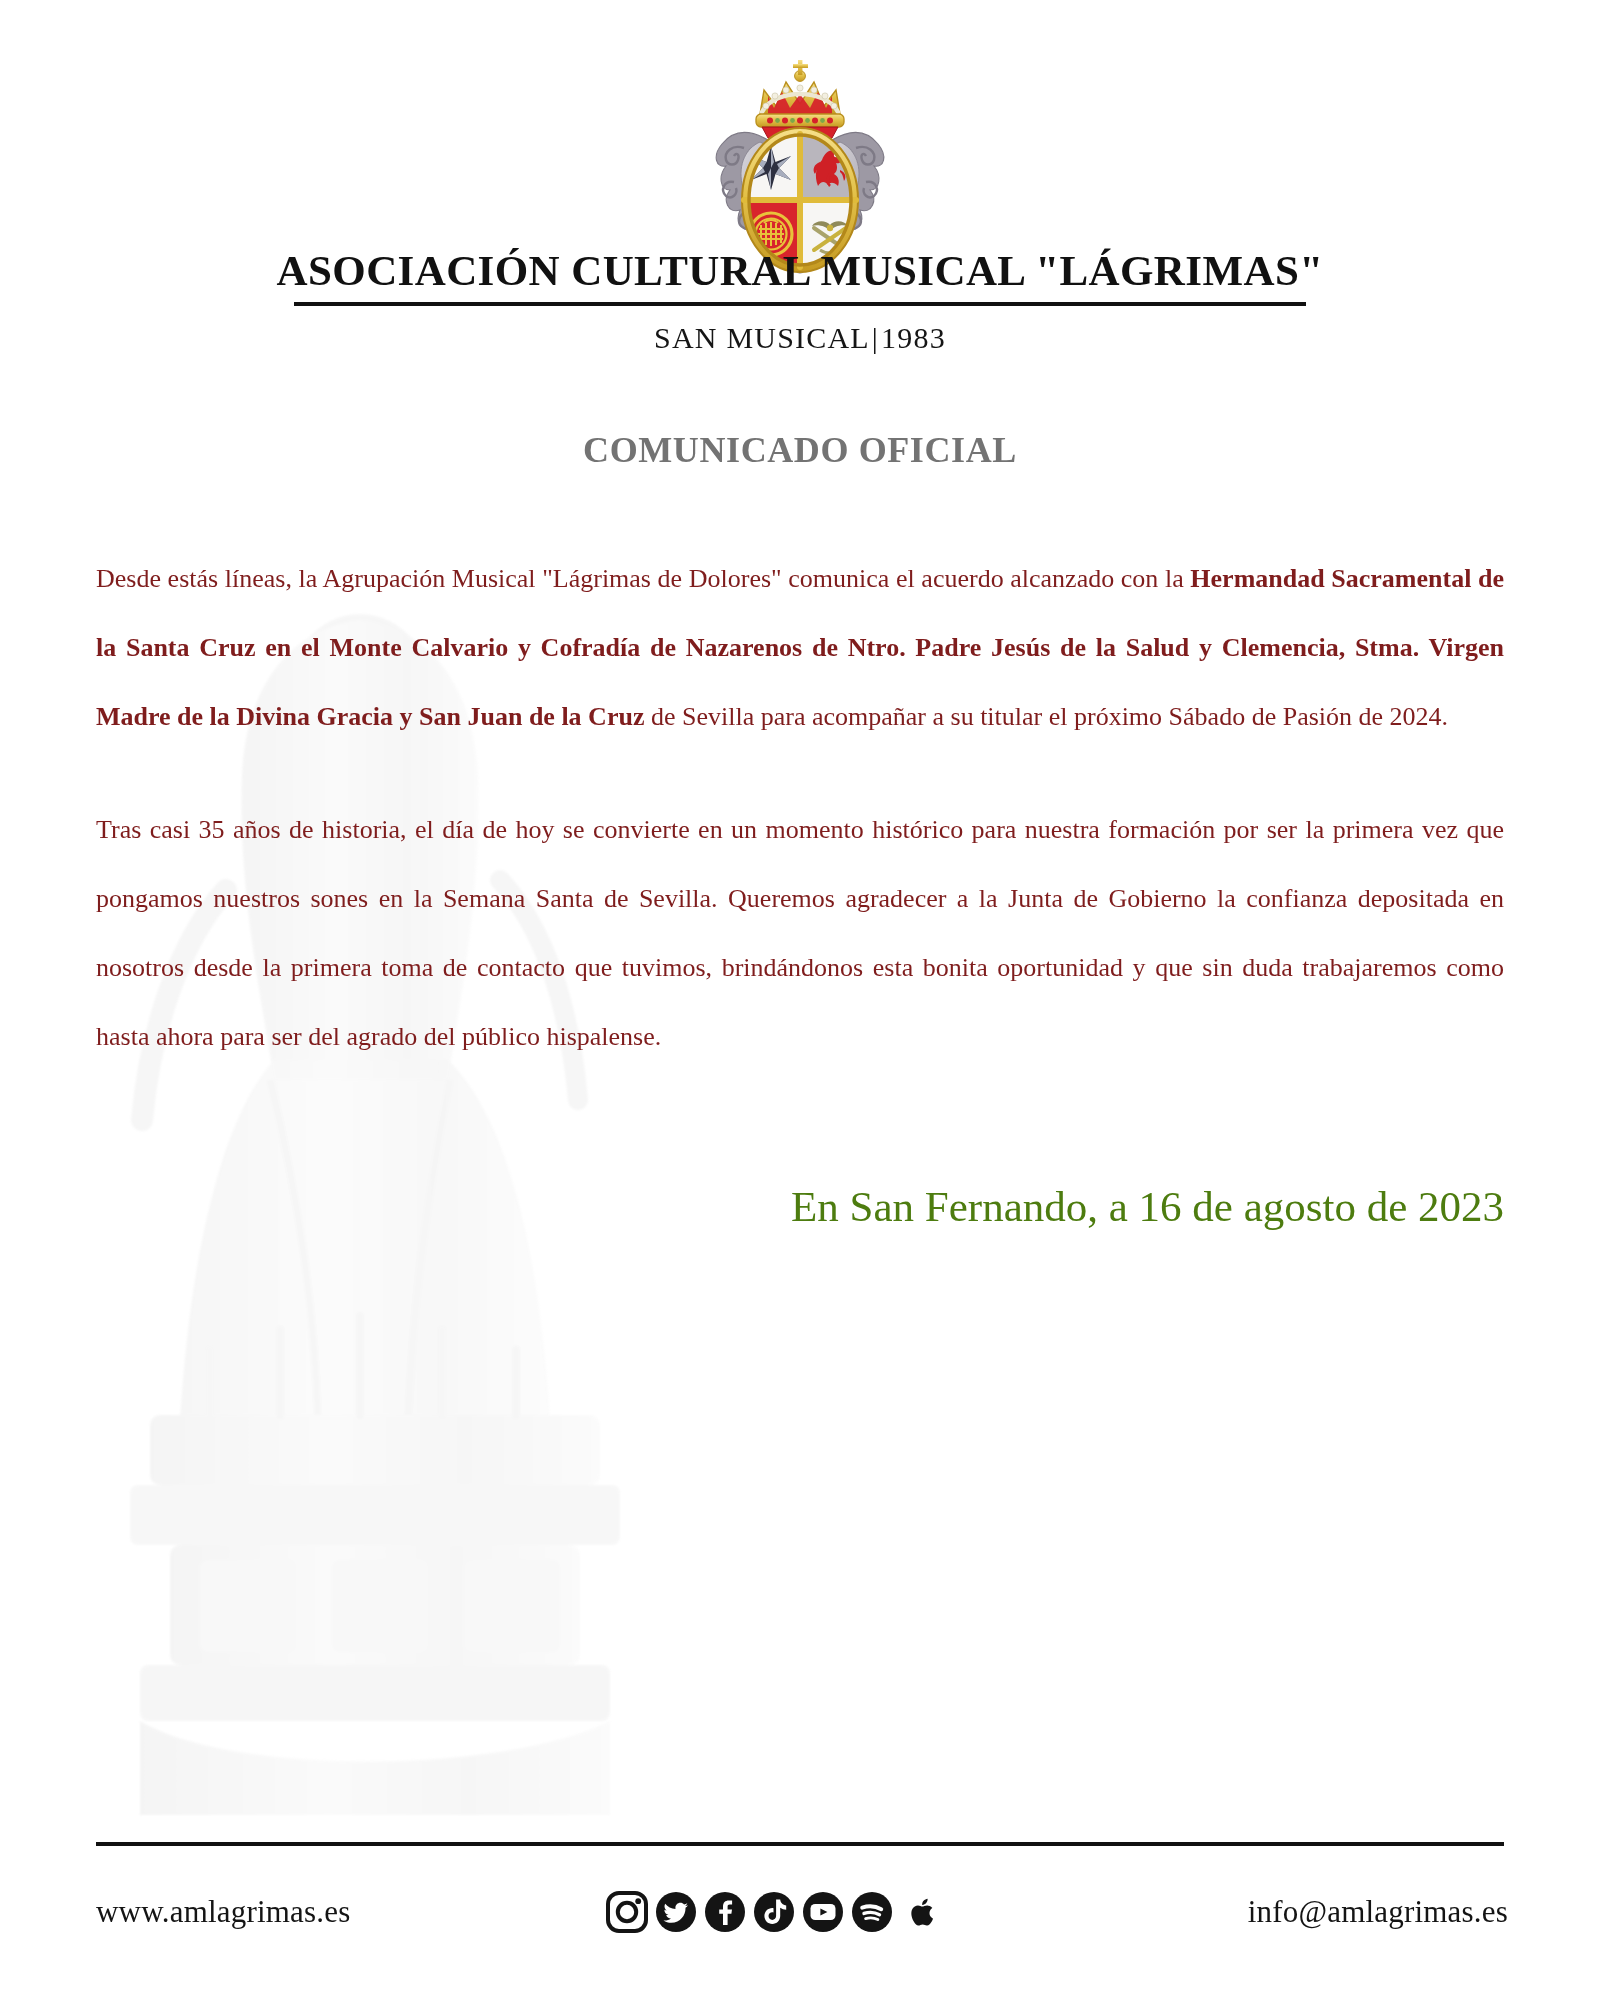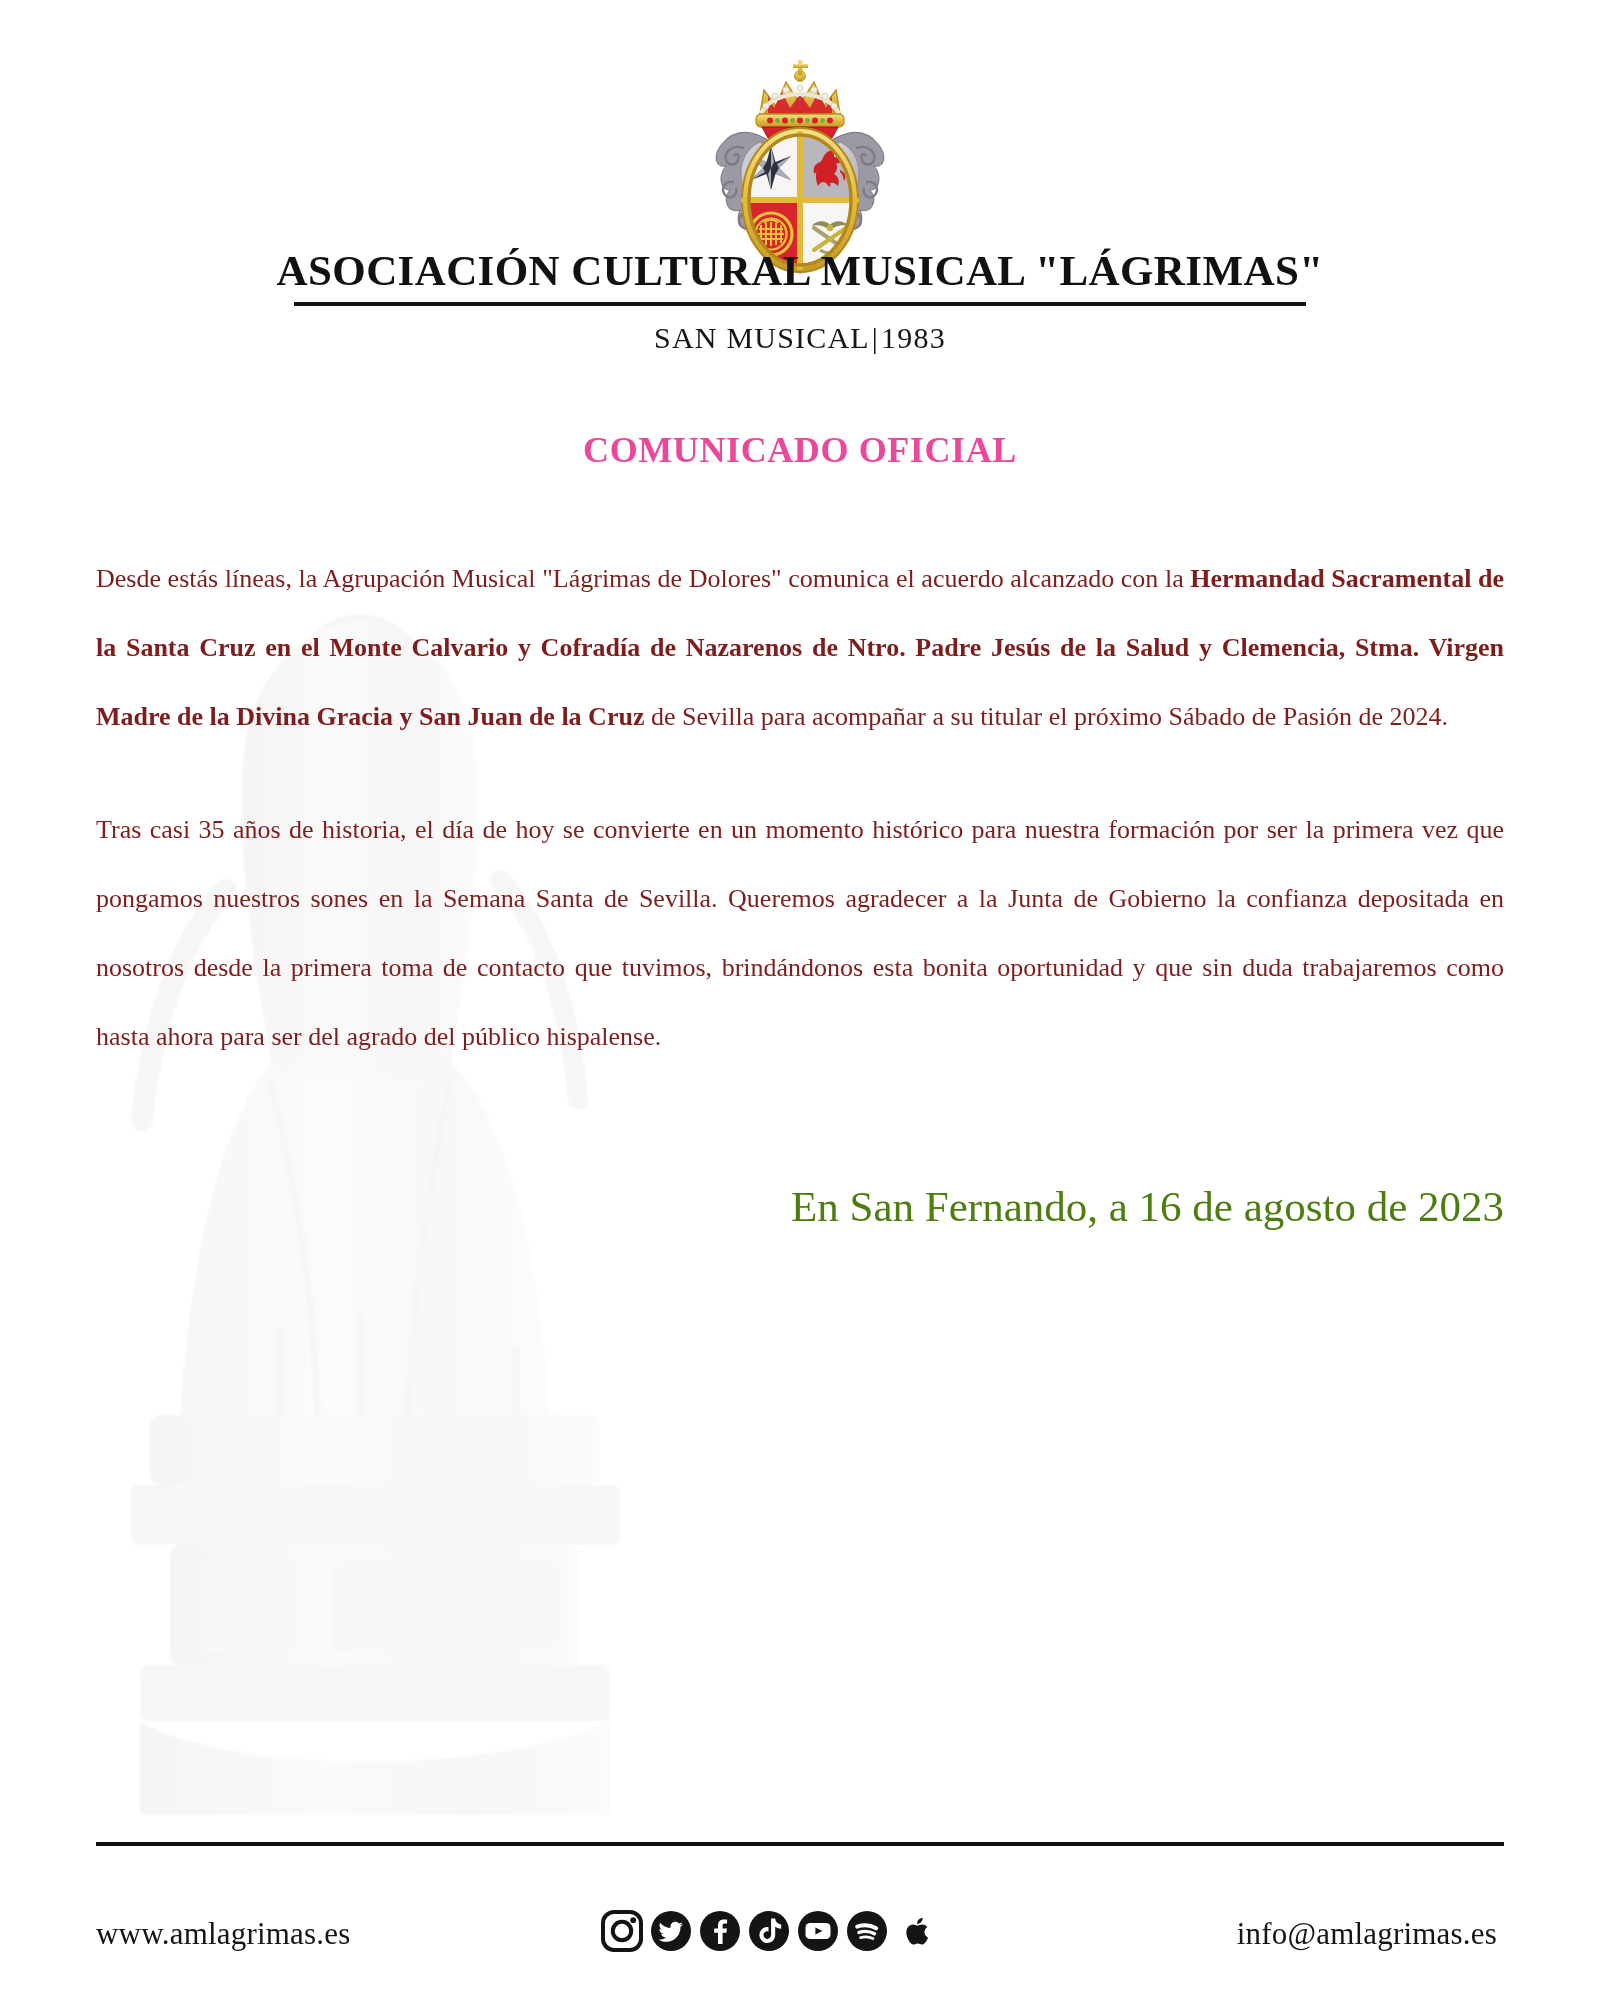--- a/index.html
+++ b/index.html
@@ -78,21 +78,21 @@
     font-weight: 300;
   }
 
   
   .doc-heading {
     text-align: center;
     font-weight: bold;
     font-size: 36px;
     letter-spacing: 0.6px;
     margin-top: 74px;
-    color: #ec4899;
+    color: #737373;
   }
 
   
   .body-copy {
     margin-top: 73px;
   }
   .para {
     text-align: justify;
     text-justify: inter-word;
     font-size: 26px;
@@ -120,25 +120,25 @@
     right: 96px;
     top: 1834px;
     border: 0;
     border-top: 4px solid #111;
     height: 0;
     z-index: 2;
   }
   .footer {
     position: absolute;
     left: 96px;
-    right: 103px;
+    right: 92px;
     top: 1872px;
     height: 80px;
     display: flex;
-    align-items: flex-end;
+    align-items: center;
     justify-content: space-between;
     z-index: 3;
   }
   .footer-text {
     font-size: 31px;
     color: #141414;
     white-space: nowrap;
     letter-spacing: 0.2px;
   }
   .social-row {

